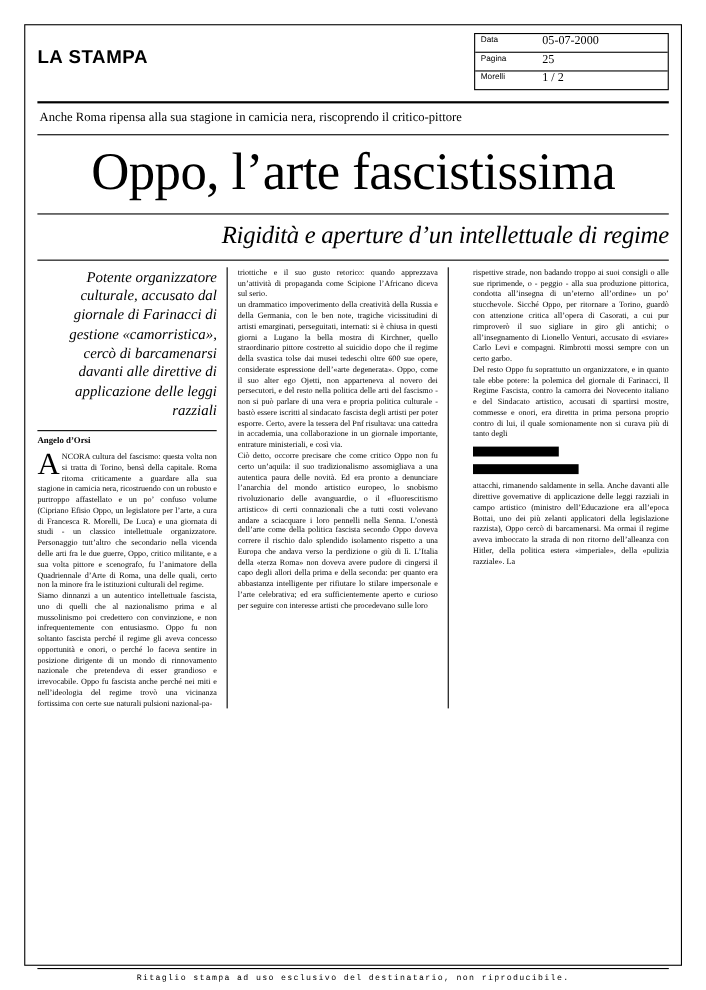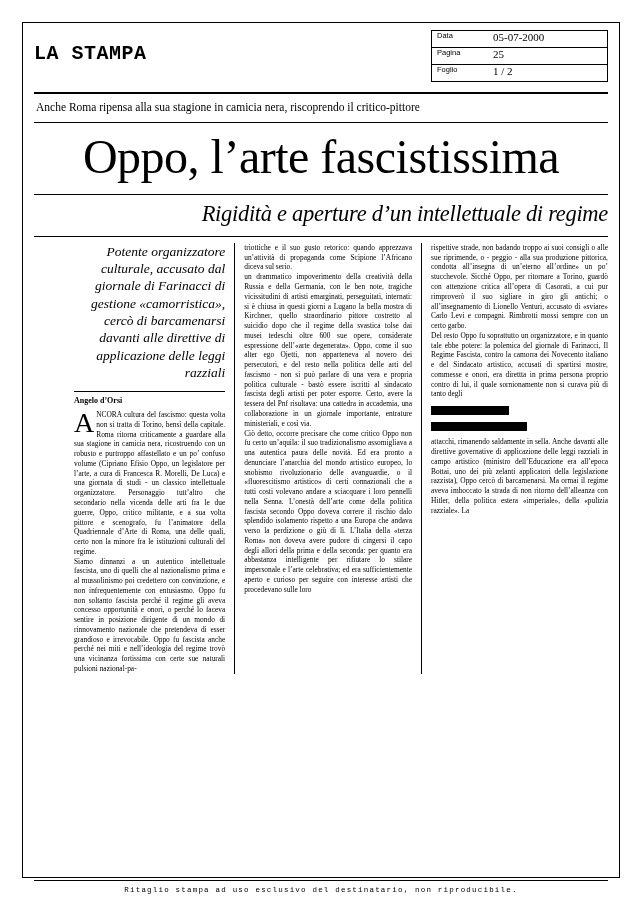--- a/index.html
+++ b/index.html
@@ -28,23 +28,23 @@
   }
 
   
   .masthead{
     display:flex;
     align-items:flex-start;
     justify-content:space-between;
     padding-bottom:8px;
   }
   .logo{
-    font-family:Liberation Mono, monospace;
+    font-family:Liberation Sans, sans-serif;
     font-weight:bold;
-    font-size:20px;
+    font-size:17px;
     letter-spacing:0.5px;
     padding-top:12px;
   }
   .meta{
     border:1px solid #000;
     font-family:"Liberation Sans", sans-serif;
     font-size:8px;
     width:175px;
   }
   .meta-row{
@@ -90,28 +90,27 @@
     font-style:italic;
     text-align:right;
     padding:6px 0 7px 0;
     letter-spacing:-0.3px;
   }
 
   
   .cols{
     display:flex;
     margin-top:6px;
-    margin-left:40px;
   }
   .col{
     box-sizing:border-box;
   }
   .col1{width:30%;padding-right:9px;}
   .col2{width:35%;padding:0 9px;border-left:0.8px solid #000;}
-  .col3{width:35%;padding-left:9px;border-left:0.8px solid #000;}
+  .col3{width:35%;padding-left:22px;border-left:0.8px solid #000;}
 
   .occhiello-lead{
     font-style:italic;
     text-align:right;
     font-size:13.5px;
     line-height:1.28;
     padding-bottom:8px;
   }
   .byline{
     font-family:Liberation Serif, serif;
@@ -178,21 +177,21 @@
       <div class="meta">
         <div class="meta-row">
           <span class="meta-label">Data</span>
           <span class="meta-value">05-07-2000</span>
         </div>
         <div class="meta-row">
           <span class="meta-label">Pagina</span>
           <span class="meta-value">25</span>
         </div>
         <div class="meta-row">
-          <span class="meta-label">Foglio</span>
+          <span class="meta-label">Morelli</span>
           <span class="meta-value">1 / 2</span>
         </div>
       </div>
     </div>
 
     <div class="rule-thick"></div>
 
     <div class="occhiello">Anche Roma ripensa alla sua stagione in camicia nera, riscoprendo il critico-pittore</div>
     <div class="rule-thin"></div>
 

